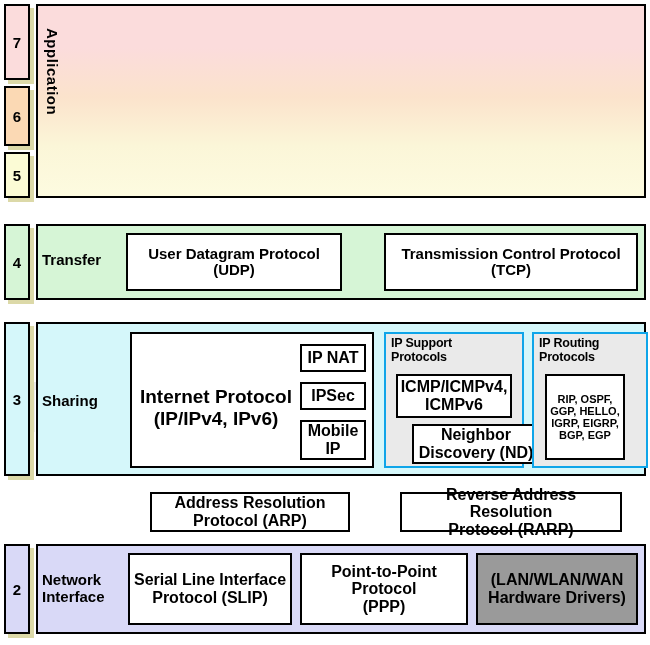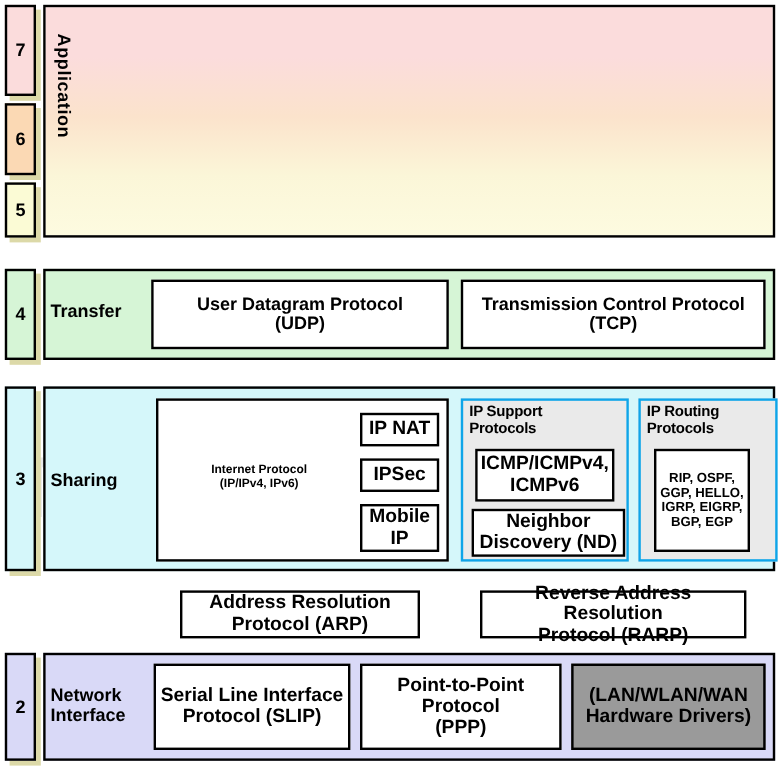--- a/index.html
+++ b/index.html
@@ -177,37 +177,37 @@
 
   <div class="group-box" style="left:570px; top:9px; width:72px; height:177px;">
     <div class="group-title">Inter-<br>active</div>
     <div class="proto-box small" style="left:11px; top:45px; width:52px; height:25px;">Telnet</div>
     <div class="proto-box small" style="left:11px; top:79px; width:52px; height:57px;">"r"<br>Com-<br>mands</div>
     <div class="proto-box small" style="left:11px; top:145px; width:52px; height:26px;">IRC</div>
   </div>
 
   <div class="layer-panel" style="top:224px; height:76px; background:#d6f5d6;"></div>
   <div class="layer-name" style="left:42px; top:252px; width:86px;">Transfer</div>
-  <div class="proto-box big" style="left:126px; top:233px; width:248px; height:58px; z-index:3;">User Datagram Protocol<br>(UDP)</div>
+  <div class="proto-box big" style="left:126px; top:233px; width:216px; height:58px; z-index:3;">User Datagram Protocol<br>(UDP)</div>
   <div class="proto-box big" style="left:384px; top:233px; width:254px; height:58px; z-index:3;">Transmission Control Protocol<br>(TCP)</div>
 
   <div class="layer-panel" style="top:322px; height:154px; background:#d5f7fa;"></div>
   <div class="layer-name" style="left:42px; top:393px; width:80px; z-index:3;">Sharing</div>
 
   <div class="proto-box" style="left:130px; top:332px; width:244px; height:136px; z-index:3; display:block;">
-    <div style="position:absolute; left:6px; top:52px; width:156px; font-size:10px; font-weight:bold; line-height:1.15;">Internet Protocol<br>(IP/IPv4, IPv6)</div>
+    <div style="position:absolute; left:6px; top:52px; width:156px; font-size:19px; font-weight:bold; line-height:1.15;">Internet Protocol<br>(IP/IPv4, IPv6)</div>
     <div class="proto-box med" style="left:168px; top:10px; width:66px; height:28px;">IP NAT</div>
     <div class="proto-box med" style="left:168px; top:48px; width:66px; height:28px;">IPSec</div>
     <div class="proto-box med" style="left:168px; top:86px; width:66px; height:40px;">Mobile<br>IP</div>
   </div>
 
   <div class="group-box" style="left:384px; top:332px; width:140px; height:136px; z-index:3;">
     <div class="group-title">IP Support<br>Protocols</div>
     <div class="proto-box med" style="left:10px; top:40px; width:116px; height:44px;">ICMP/ICMPv4,<br>ICMPv6</div>
-    <div class="proto-box med" style="left:7px; top:90px; width:128px; height:40px;">Neighbor<br>Discovery (ND)</div>
+    <div class="proto-box med" style="left:26px; top:90px; width:128px; height:40px;">Neighbor<br>Discovery (ND)</div>
   </div>
 
   <div class="group-box" style="left:532px; top:332px; width:116px; height:136px; z-index:3;">
     <div class="group-title">IP Routing<br>Protocols</div>
     <div class="proto-box small" style="left:11px; top:40px; width:80px; height:86px;">RIP, OSPF,<br>GGP, HELLO,<br>IGRP, EIGRP,<br>BGP, EGP</div>
   </div>
 
   <div class="proto-box med" style="left:150px; top:492px; width:200px; height:40px; z-index:3;">Address Resolution<br>Protocol (ARP)</div>
   <div class="proto-box med" style="left:400px; top:492px; width:222px; height:40px; z-index:3;">Reverse Address Resolution<br>Protocol (RARP)</div>
 

